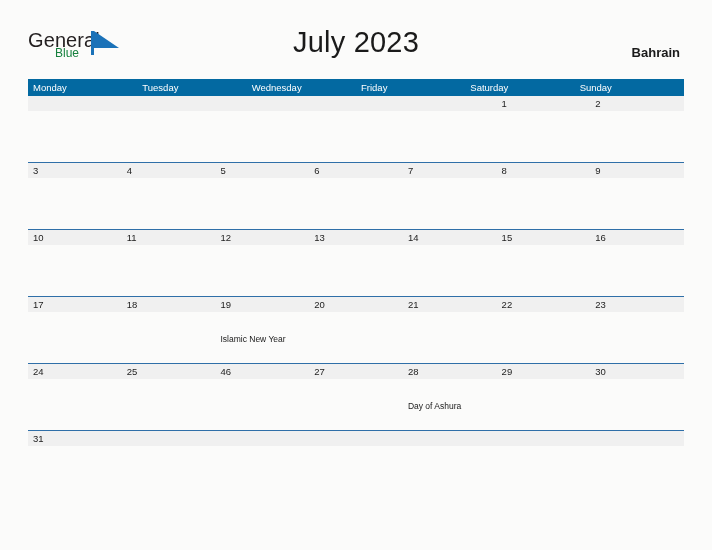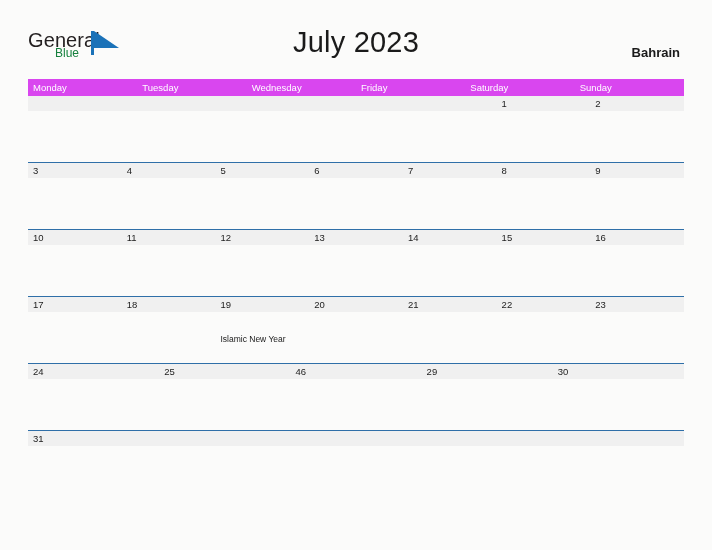--- a/index.html
+++ b/index.html
@@ -91,21 +91,21 @@
     position: absolute;
     left: 28px;
     top: 79px;
     width: 656px;
   }
 
   .dow-row {
     display: flex;
     width: 656px;
     height: 17px;
-    background: #d946ef;
+    background: #0369a1;
   }
   .dow-cell {
     flex: 1 1 0;
     color: #ffffff;
     font-size: 9.5px;
     line-height: 17px;
     padding-left: 5px;
     box-sizing: border-box;
     font-family: "Liberation Sans", sans-serif;
     white-space: nowrap;
@@ -347,20 +347,31 @@
             <div class="day-cell">
               <div class="day-band"></div>
               <div class="day-num">25</div>
             </div>
             <div class="day-cell">
               <div class="day-band"></div>
               <div class="day-num">46</div>
             </div>
             <div class="day-cell">
               <div class="day-band"></div>
+              <div class="day-num">27</div>
+            </div>
+            <div class="day-cell">
+              <div class="day-band"></div>
+              <div class="day-num">28</div>
+              <div class="events">
+                <div class="event">Day of Ashura</div>
+              </div>
+            </div>
+            <div class="day-cell">
+              <div class="day-band"></div>
               <div class="day-num">29</div>
             </div>
             <div class="day-cell">
               <div class="day-band"></div>
               <div class="day-num">30</div>
             </div>
           </div>
         </div>
         <div class="week short">
           <div class="week-inner">

